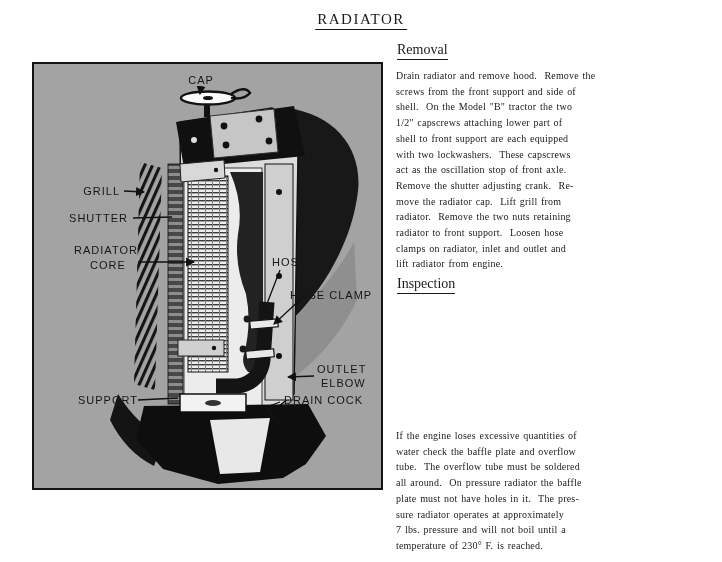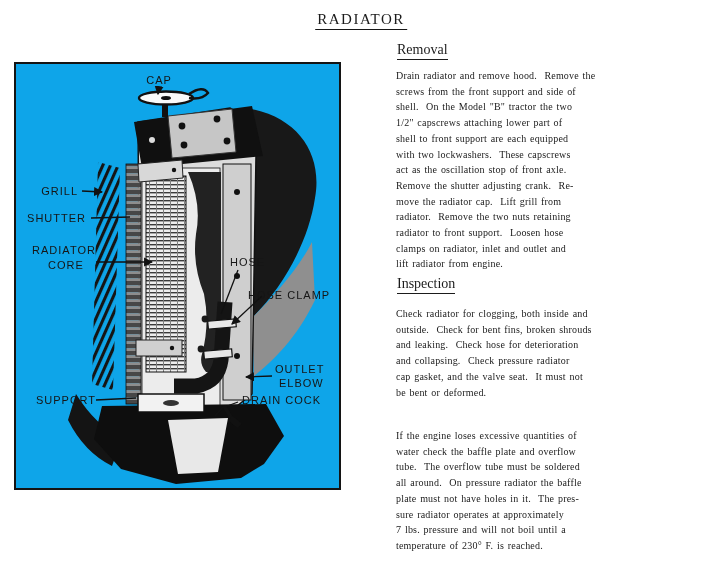--- a/index.html
+++ b/index.html
@@ -16,24 +16,25 @@
     top: 11px; left: 50%;
     transform: translateX(-50%);
     font-size: 15px;
     letter-spacing: 1.5px;
     border-bottom: 1.5px solid #161616;
     padding: 0 2px 1px 2px;
     white-space: nowrap;
   }
   .figure-box {
     position: absolute;
-    left: 14px; top: 62px;
+    left: 32px; top: 62px;
     width: 323px; height: 424px;
     border: 2px solid #141414;
-    background: #0ea5e9;
+    background: #a3a3a3;
+    padding-left: 24px;
   }
   .figure-box svg { display: block; }
   .fig-label {
     font-family: "Liberation Sans", sans-serif;
     font-size: 11px;
     letter-spacing: 1px;
     fill: #161616;
   }
   .leader { stroke: #111; stroke-width: 1.3; fill: none; }
   .text-col {
@@ -201,26 +202,20 @@
 shell to front support are each equipped
 with two lockwashers.  These capscrews
 act as the oscillation stop of front axle.
 Remove the shutter adjusting crank.  Re-
 move the radiator cap.  Lift grill from
 radiator.  Remove the two nuts retaining
 radiator to front support.  Loosen hose
 clamps on radiator, inlet and outlet and
 lift radiator from engine.</div>
   <div class="sec-heading" id="inspection-heading">Inspection</div>
-  <div class="para" id="inspection-para">Check radiator for clogging, both inside and
-outside.  Check for bent fins, broken shrouds
-and leaking.  Check hose for deterioration
-and collapsing.  Check pressure radiator
-cap gasket, and the valve seat.  It must not
-be bent or deformed.</div>
   <div class="para" id="note-para">If the engine loses excessive quantities of
 water check the baffle plate and overflow
 tube.  The overflow tube must be soldered
 all around.  On pressure radiator the baffle
 plate must not have holes in it.  The pres-
 sure radiator operates at approximately
 7 lbs. pressure and will not boil until a
 temperature of 230° F. is reached.</div>
 </div>
 

